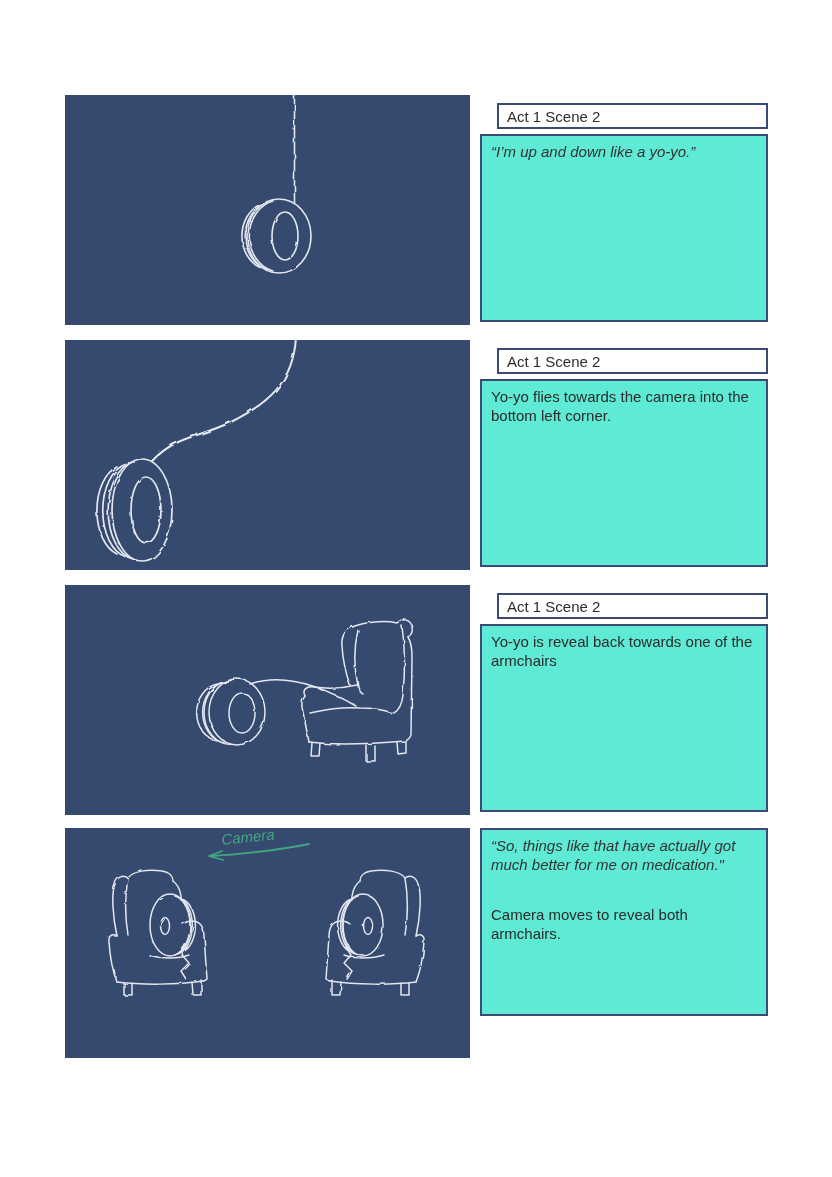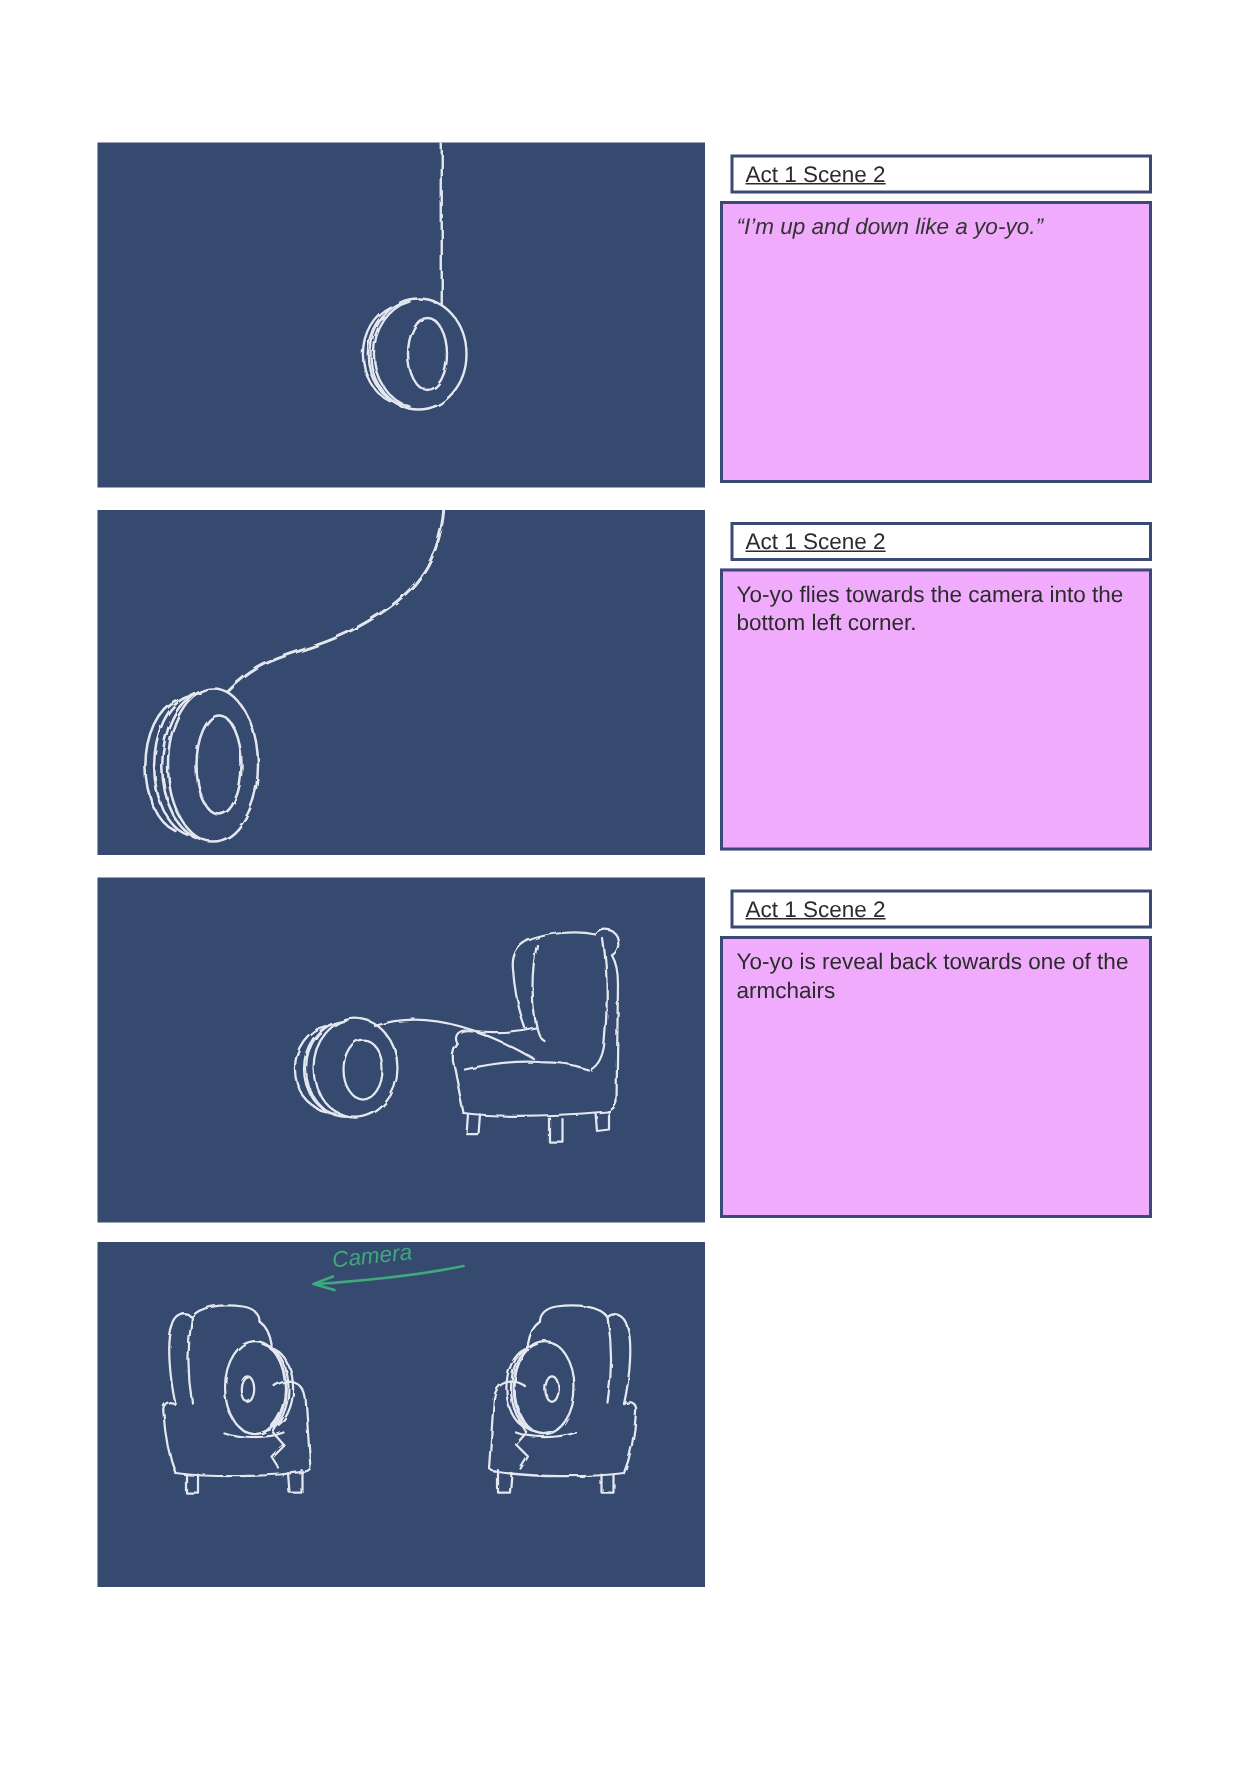--- a/index.html
+++ b/index.html
@@ -17,26 +17,26 @@
   }
   .sheet{position:absolute;inset:0;}
   .row{position:absolute;left:65px;width:703px;height:230px;}
   .panel{
     position:absolute;left:0;top:0;width:405px;height:230px;
     background:var(--panel-bg);
   }
   .panel svg{display:block;width:405px;height:230px;}
   .textcol{position:absolute;left:415px;top:0;width:288px;height:230px;}
   .scenebox{
-    box-sizing:border-box;margin:8px 0 5px 7px;height:26px;background:#fff;
+    box-sizing:border-box;margin:8px 0 5px 17px;height:26px;background:#fff;
     border:2px solid var(--border);padding:0 8px;display:flex;align-items:center;
-    font-size:15px;color:var(--ink);white-space:nowrap;text-decoration:underline;
+    font-size:15px;color:var(--ink);white-space:nowrap;
   }
   .descbox{
-    box-sizing:border-box;height:188px;background:#f0abfc;
+    box-sizing:border-box;height:188px;background:#5eead4;
     border:2px solid var(--border);padding:6px 9px 6px 9px;
     font-size:15px;line-height:1.27;color:var(--ink);
   }
   .quote{margin:0 0 33px 0;font-style:italic;color:#333;}
   .desc{margin:0;}
   svg .anno-text{font-size:15px;font-style:italic;font-family:"Liberation Sans",sans-serif;}
 </style>
 </head>
 <body>
 
@@ -185,16 +185,20 @@
         </g>
         <line x1="-6" y1="167" x2="411" y2="167" stroke="#f2f5f9" stroke-width="6.5" filter="url(#g4)"></line>
         <g stroke="#3fa87e" stroke-width="1.8">
           <text x="157" y="17" class="anno-text" fill="#3fa87e" stroke="none" transform="rotate(-6 157 17)">Camera</text>
           <path d="M 244,16 C 215,22 175,26 146,28"></path>
           <path d="M 157,23 L 144,28 L 158,32"></path>
         </g>
       </svg>
     </div>
     <div class="textcol">
+      <div class="descbox">
+        <p class="quote" style="margin-bottom:31px">“So, things like that have actually got much better for me on medication."</p>
+        <p class="desc">Camera moves to reveal both armchairs.</p>
+      </div>
     </div>
   </section>
 
 </div>
 
 </body></html>

